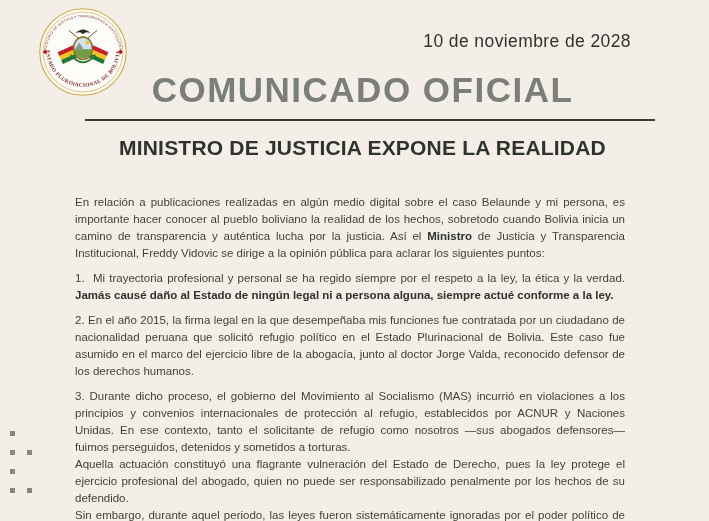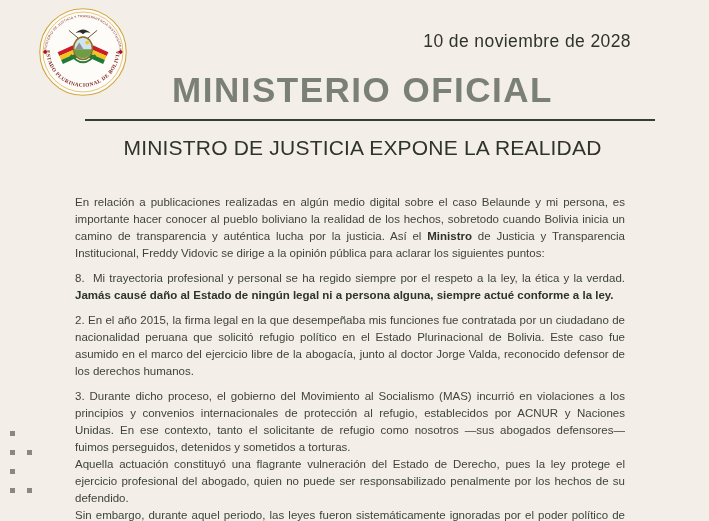--- a/index.html
+++ b/index.html
@@ -22,21 +22,21 @@
     font-size:35px;font-weight:700;letter-spacing:1.5px;
     color:var(--c-title,#7a8077);
   }
   .rule{
     position:absolute;top:119px;left:85px;width:570px;height:2px;
     background:var(--c-rule,#383d33);
   }
   .headline{
     position:absolute;top:136px;left:70px;width:585px;
     margin:0;text-align:center;
-    font-size:21px;line-height:23px;font-weight:400;letter-spacing:.2px;
+    font-size:21px;line-height:23px;font-weight:700;letter-spacing:.2px;
     color:var(--c-heading,#2e332b);
   }
   .body-text{
     position:absolute;top:194px;left:75px;width:562px;
     font-size:11.5px;line-height:17px;
     text-align:justify;
     color:var(--c-body-text,#3e4237);
   }
   .para{margin:0 12px 8px 0;white-space:pre-wrap;}
   .para b{font-weight:700;color:var(--c-heading,#2e332b);}
@@ -101,28 +101,28 @@
         <path d="M -9.8,1 A 10,12 0 0 0 9.8,1 Z" fill="#6f9c45"></path>
         <path d="M -8.5,1 L -4,-6 L 0.5,1 Z" fill="#8d9390"></path>
         <circle cx="4.5" cy="-6" r="2" fill="#f5c31d"></circle>
         <path d="M -13,7 Q -6,15 0,15 Q 6,15 13,7" stroke="#2f7a3a" stroke-width="2.2" fill="none"></path>
       </g>
     </svg>
   </div>
 
   <div class="doc-date">10 de noviembre de 2028</div>
 
-  <h1 class="main-title">MINISTERIO OFICIAL</h1>
+  <h1 class="main-title">COMUNICADO OFICIAL</h1>
 
   <div class="rule"></div>
 
   <h2 class="headline"><span>MINISTRO DE JUSTICIA EXPONE LA REALIDAD</span><br></h2>
 
   <main class="body-text">
       <div class="para"><span>En relación a publicaciones realizadas en algún medio digital sobre el caso Belaunde y mi persona, es importante hacer conocer al pueblo boliviano la realidad de los hechos, sobretodo cuando Bolivia inicia un camino de transparencia y auténtica lucha por la justicia. Así el </span><b>Ministro</b><span> de Justicia y Transparencia Institucional, Freddy Vidovic se dirige a la opinión pública para aclarar los siguientes puntos:</span></div>
-      <div class="para"><span>8.  Mi trayectoria profesional y personal se ha regido siempre por el respeto a la ley, la ética y la verdad. </span><b>Jamás causé daño al Estado de ningún legal ni a persona alguna, siempre actué conforme a la ley.</b></div>
+      <div class="para"><span>1.  Mi trayectoria profesional y personal se ha regido siempre por el respeto a la ley, la ética y la verdad. </span><b>Jamás causé daño al Estado de ningún legal ni a persona alguna, siempre actué conforme a la ley.</b></div>
       <div class="para"><span>2. En el año 2015, la firma legal en la que desempeñaba mis funciones fue contratada por un ciudadano de nacionalidad peruana que solicitó refugio político en el Estado Plurinacional de Bolivia. Este caso fue asumido en el marco del ejercicio libre de la abogacía, junto al doctor Jorge Valda, reconocido defensor de los derechos humanos.</span></div>
       <div class="para"><span>3. Durante dicho proceso, el gobierno del Movimiento al Socialismo (MAS) incurrió en violaciones a los principios y convenios internacionales de protección al refugio, establecidos por ACNUR y Naciones Unidas. En ese contexto, tanto el solicitante de refugio como nosotros —sus abogados defensores— fuimos perseguidos, detenidos y sometidos a torturas.
 Aquella actuación constituyó una flagrante vulneración del Estado de Derecho, pues la ley protege el ejercicio profesional del abogado, quien no puede ser responsabilizado penalmente por los hechos de su defendido.
 Sin embargo, durante aquel periodo, las leyes fueron sistemáticamente ignoradas por el poder político de entonces.</span></div>
     </main>
 
 </div>
 
 </body></html>

